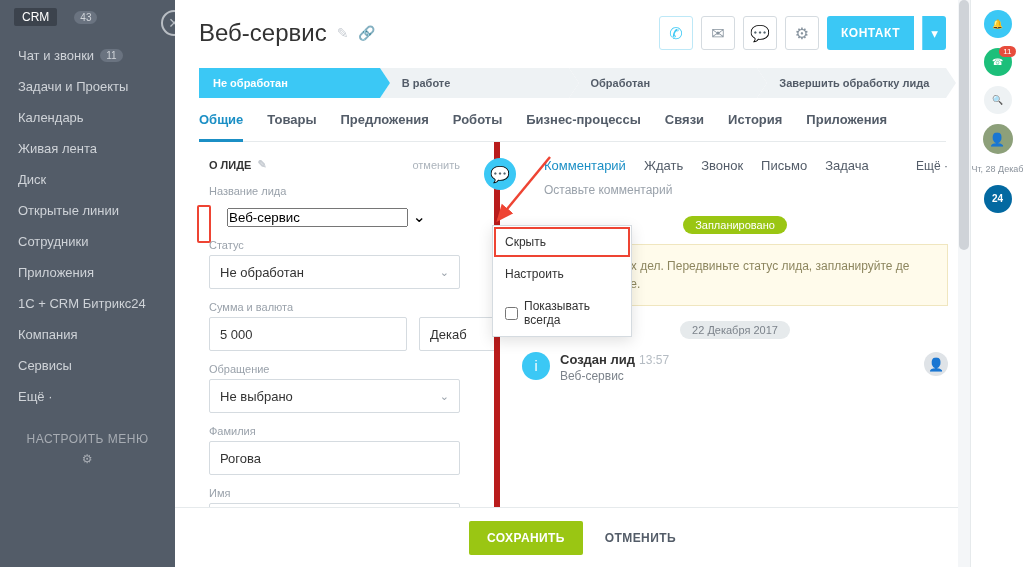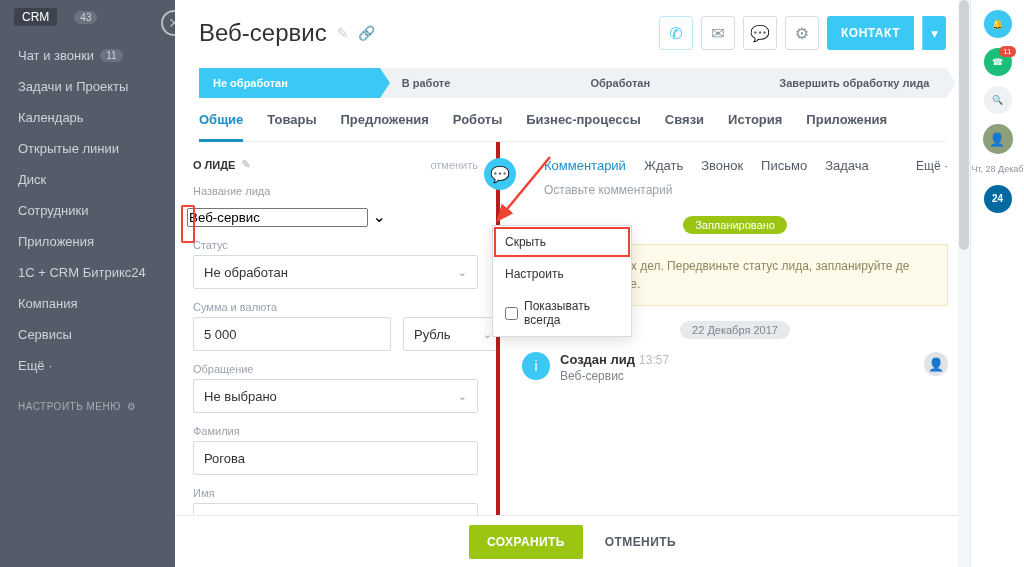--- a/index.html
+++ b/index.html
@@ -7,21 +7,21 @@
 
 
 .sidebar { position: absolute; left: 0; top: 0; width: 175px; height: 567px; background: #535c68; color: #cfd3d8; font-size: 13px; }
 .sidebar .top { display: flex; align-items: center; padding: 8px 14px; text-align: right; }
 .sidebar .crm-pill { background: #3c434d; color: #fff; font-size: 12px; padding: 2px 8px; border-radius: 2px; margin-right: 6px; }
 .sidebar .crm-count { background: #6a7380; color: #d0d4d9; font-size: 10px; padding: 1px 6px; border-radius: 10px; margin-left: 11px; }
 .sidebar .close { position: absolute; right: -12px; top: 10px; width: 26px; height: 26px; border: 2px solid #b9bec4; border-radius: 50%; background: #535c68; color: #b9bec4; display: flex; align-items: center; justify-content: center; font-size: 14px; cursor: pointer; }
 .sidebar ul { list-style: none; padding: 6px 0; }
 .sidebar li { padding: 8px 18px; cursor: pointer; display: flex; align-items: center; }
 .sidebar .badge { background: #6a7380; color: #d0d4d9; font-size: 10px; padding: 1px 6px; border-radius: 10px; margin-left: 6px; }
-.sidebar .settings { padding: 14px 18px; font-size: 10px; letter-spacing: .5px; color: #a7acb3; display: flex; align-items: center; gap: 6px; }
+.sidebar .settings { padding: 14px 18px; font-size: 12px; letter-spacing: .5px; color: #a7acb3; display: flex; align-items: center; gap: 6px; flex-direction: column; }
 
 
 .main { position: absolute; left: 175px; top: 0; right: 54px; bottom: 0; background: #eef2f4; display: flex; flex-direction: column; }
 .header { background: #fff; padding: 16px 24px 0 24px; }
 .title-row { display: flex; align-items: center; }
 .title-row h1 { font-size: 24px; font-weight: 300; color: #333; }
 .title-row .icon { color: #c8cdd3; margin-left: 10px; font-size: 14px; cursor: pointer; }
 .spacer { flex: 1; }
 .hdr-actions { display: flex; align-items: center; gap: 8px; }
 .btn-ico { width: 34px; height: 34px; border: 1px solid #d5dbe0; border-radius: 3px; background: #fff; display: flex; align-items: center; justify-content: center; color: #88949f; cursor: pointer; }
@@ -39,34 +39,34 @@
 .stage:first-child::before { display: none; }
 .stage:first-child { padding-left: 14px; }
 
 
 .tabs { display: flex; gap: 24px; margin-top: 14px; border-bottom: 1px solid #e6eaec; }
 .tab { font-size: 13px; font-weight: bold; color: #535c68; padding: 0 0 12px 0; cursor: pointer; }
 .tab.active { color: #1b8fc5; border-bottom: 3px solid #1b8fc5; margin-bottom: -1px; }
 
 
 .body { flex: 1; display: flex; background: #eef2f4; overflow: hidden; }
-.col-left { width: 325px; background: #fff; border-right: 4px solid #b91c1c; padding: 16px 0; overflow-y: auto; position: relative; }
+.col-left { width: 325px; background: #fff; border-right: 6px solid #b91c1c; padding: 16px 16px; overflow-y: auto; position: relative; }
 .panel-h { display: flex; align-items: center; padding: 0 18px 8px 18px; font-size: 11px; font-weight: bold; color: #333; }
 .panel-h .cancel { margin-left: auto; color: #acb4bc; font-weight: normal; cursor: pointer; }
 .field { padding: 6px 18px; }
 .field label { display: block; font-size: 11px; color: #9aa2ab; margin-bottom: 4px; }
 .field .ctrl { width: 100%; height: 34px; border: 1px solid #d5dbe0; border-radius: 2px; background: #fff; color: #333; font-size: 13px; padding: 0 10px; display: flex; align-items: center; }
 .field .ctrl input { border: none; flex: 1; font-size: 13px; color: #333; outline: none; background: transparent; }
 .field .ctrl .chev { color: #9aa2ab; margin-left: auto; font-size: 11px; }
 .field .row2 { display: flex; gap: 12px; }
 .field .row2 .ctrl { flex: 1; }
 
 .name-wrap { position: relative; padding: 0 18px 6px 12px; }
 .name-highlight { position: absolute; left: 6px; top: -2px; width: 14px; height: 38px; border: 2px solid #e43; border-radius: 2px; pointer-events: none; }
-.name-wrap .ctrl { margin-left: 0; }
+.name-wrap .ctrl { margin-left: 24px; }
 
 .dd-popup { position: absolute; left: 492px; top: 225px; width: 140px; background: #fff; border: 1px solid #d5dbe0; box-shadow: 0 4px 14px rgba(0,0,0,.12); z-index: 30; }
 .dd-item { padding: 9px 12px; font-size: 12px; color: #333; cursor: pointer; display: flex; align-items: center; gap: 6px; }
 .dd-item.hl { outline: 2px solid #e43; outline-offset: -3px; }
 .dd-item input[type=checkbox] { margin: 0; }
 
 .arrow { position: absolute; left: 480px; top: 152px; z-index: 29; pointer-events: none; }
 
 
 .col-right { flex: 1; background: #fff; position: relative; padding: 16px 22px; }
@@ -83,21 +83,21 @@
 .date-chip span { background: #e6eaec; color: #7c838b; font-size: 11px; padding: 3px 12px; border-radius: 10px; }
 .tl-item { display: flex; align-items: flex-start; gap: 10px; }
 .tl-ico { width: 28px; height: 28px; border-radius: 50%; background: #3bc8f5; color: #fff; display: flex; align-items: center; justify-content: center; font-size: 14px; flex-shrink: 0; }
 .tl-card { flex: 1; }
 .tl-card .t { font-size: 13px; font-weight: bold; color: #333; }
 .tl-card .ts { color: #b5bcc3; font-weight: normal; margin-left: 4px; font-size: 12px; }
 .tl-card .s { font-size: 12px; color: #7c838b; margin-top: 2px; }
 .tl-user { width: 24px; height: 24px; border-radius: 50%; background: #dfe3e7; color: #8a929b; display: flex; align-items: center; justify-content: center; font-size: 13px; }
 
 
-.footer { height: 52px; background: #fff; border-top: 1px solid #e6eaec; display: flex; align-items: center; justify-content: center; gap: 22px; }
+.footer { height: 60px; background: #fff; border-top: 1px solid #e6eaec; display: flex; align-items: center; justify-content: center; gap: 22px; }
 .btn-save { background: #9ac613; color: #fff; border: none; height: 34px; padding: 0 18px; font-size: 12px; font-weight: bold; letter-spacing: .4px; border-radius: 2px; cursor: pointer; }
 .btn-cancel { background: none; border: none; color: #535c68; font-size: 12px; font-weight: bold; letter-spacing: .4px; cursor: pointer; }
 
 
 .rail { position: absolute; right: 0; top: 0; width: 54px; height: 567px; background: #fff; border-left: 1px solid #e6eaec; display: flex; flex-direction: column; align-items: center; padding-top: 10px; gap: 10px; font-size: 9px; color: #8a929b; }
 .rail .dot { width: 28px; height: 28px; border-radius: 50%; display: flex; align-items: center; justify-content: center; color: #fff; cursor: pointer; position: relative; }
 .rail .bell { background: #3bc8f5; }
 .rail .dial { background: #1cbf7a; }
 .rail .rb { background: #e74c3c; color: #fff; font-size: 8px; padding: 1px 4px; border-radius: 8px; position: absolute; top: -2px; right: -4px; }
 .rail .srch { background: #eef2f4; color: #8a929b; }
@@ -121,24 +121,27 @@
         <span>Чат и звонки</span>
         <span class="badge">11</span>
       </li>
     <li>
         <span>Задачи и Проекты</span>
       </li>
     <li>
         <span>Календарь</span>
       </li>
     <li>
+        <span>Живая лента</span>
+      </li>
+    <li>
+        <span>Диск</span>
+      </li>
+    <li>
         <span>Открытые линии</span>
-      </li>
-    <li>
-        <span>Диск</span>
       </li>
     <li>
         <span>Сотрудники</span>
       </li>
     <li>
         <span>Приложения</span>
       </li>
     <li>
         <span>1C + CRM Битрикс24</span>
       </li>
@@ -231,21 +234,21 @@
         </div>
       </div>
 
       <div class="field">
         <label>Сумма и валюта</label>
         <div class="row2">
           <div class="ctrl">
               <input value="5 000" style="">
             </div>
           <div class="ctrl" style="flex:0 0 100px;">
-            <span>Рубль</span>
+            <span>Декаб</span>
             <span class="chev">⌄</span>
           </div>
         </div>
       </div>
 
       <div class="field">
         <label>Обращение</label>
         <div class="ctrl">
           <span>Не выбрано</span>
           <span class="chev">⌄</span>

